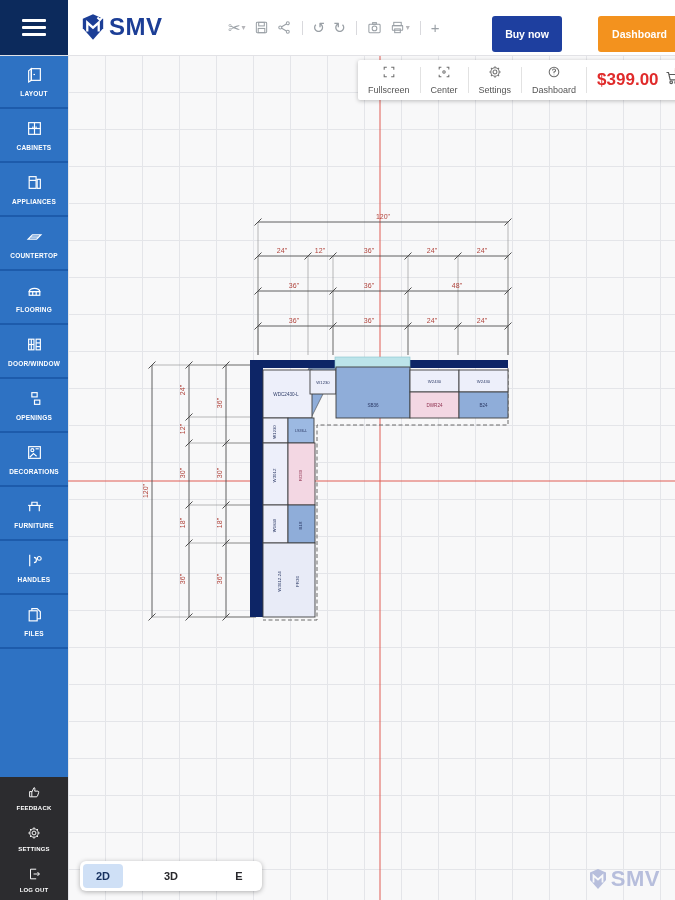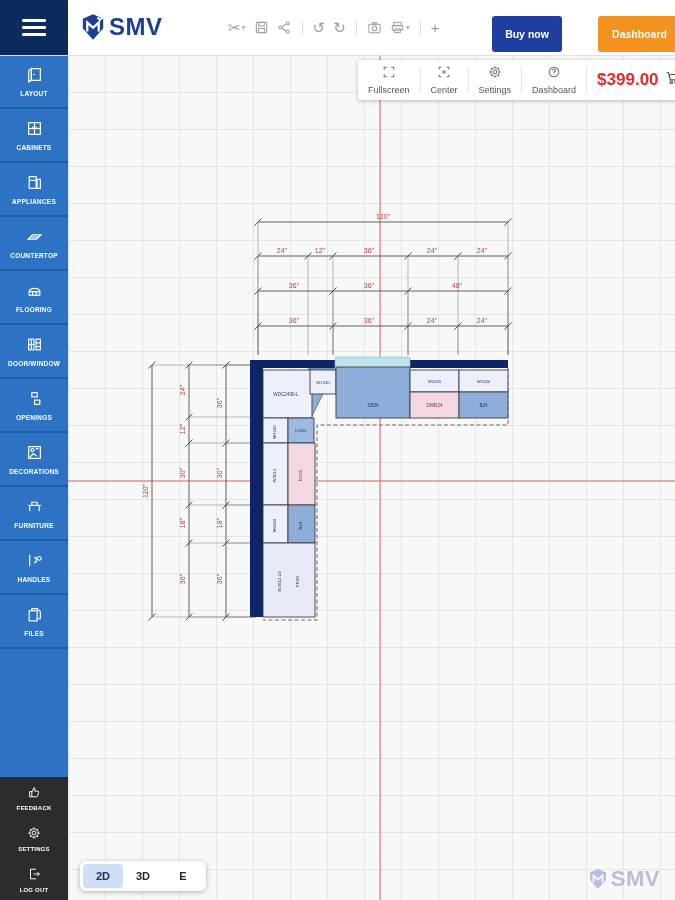--- a/index.html
+++ b/index.html
@@ -48,21 +48,21 @@
   .fb-sep{width:1px;height:26px;background:#e2e2e2;}
   .fb-price{display:flex;align-items:center;padding:0 10px;gap:6px;}
   .price-text{font-size:17px;font-weight:bold;color:#e02b2b;}
   .cart-wrap{position:relative;display:flex;}
   .cart-wrap svg{stroke:#5a5a5a;fill:none;stroke-width:1.2;}
   .cart-badge{position:absolute;top:-6px;right:-8px;min-width:11px;height:11px;background:#d62828;
               border:1px solid #fff;border-radius:7px;color:#fff;font-size:6.5px;line-height:11px;
               text-align:center;font-weight:bold;padding:0 1px;}
   
   .view-toggle{position:absolute;left:12px;bottom:9px;background:#fff;border-radius:6px;padding:3px;
-               box-shadow:0 1px 5px rgba(0,0,0,0.3);display:flex;z-index:25;}
+               box-shadow:0 1px 5px rgba(0,0,0,0.3);display:flex;z-index:25;gap:28px;}
   .vt-opt{width:40px;height:24px;line-height:24px;text-align:center;font-size:11px;font-weight:bold;
           color:#27272b;border-radius:4px;cursor:pointer;}
   .vt-opt.active{background:#cfe0f6;color:#16305e;}
   
   .watermark{position:absolute;right:15px;bottom:8px;display:flex;align-items:center;gap:3px;
              opacity:0.8;z-index:5;}
   .wm-text{font-size:22px;font-weight:800;color:#a7b0d6;letter-spacing:0.5px;}
 </style>
 </head>
 <body>

